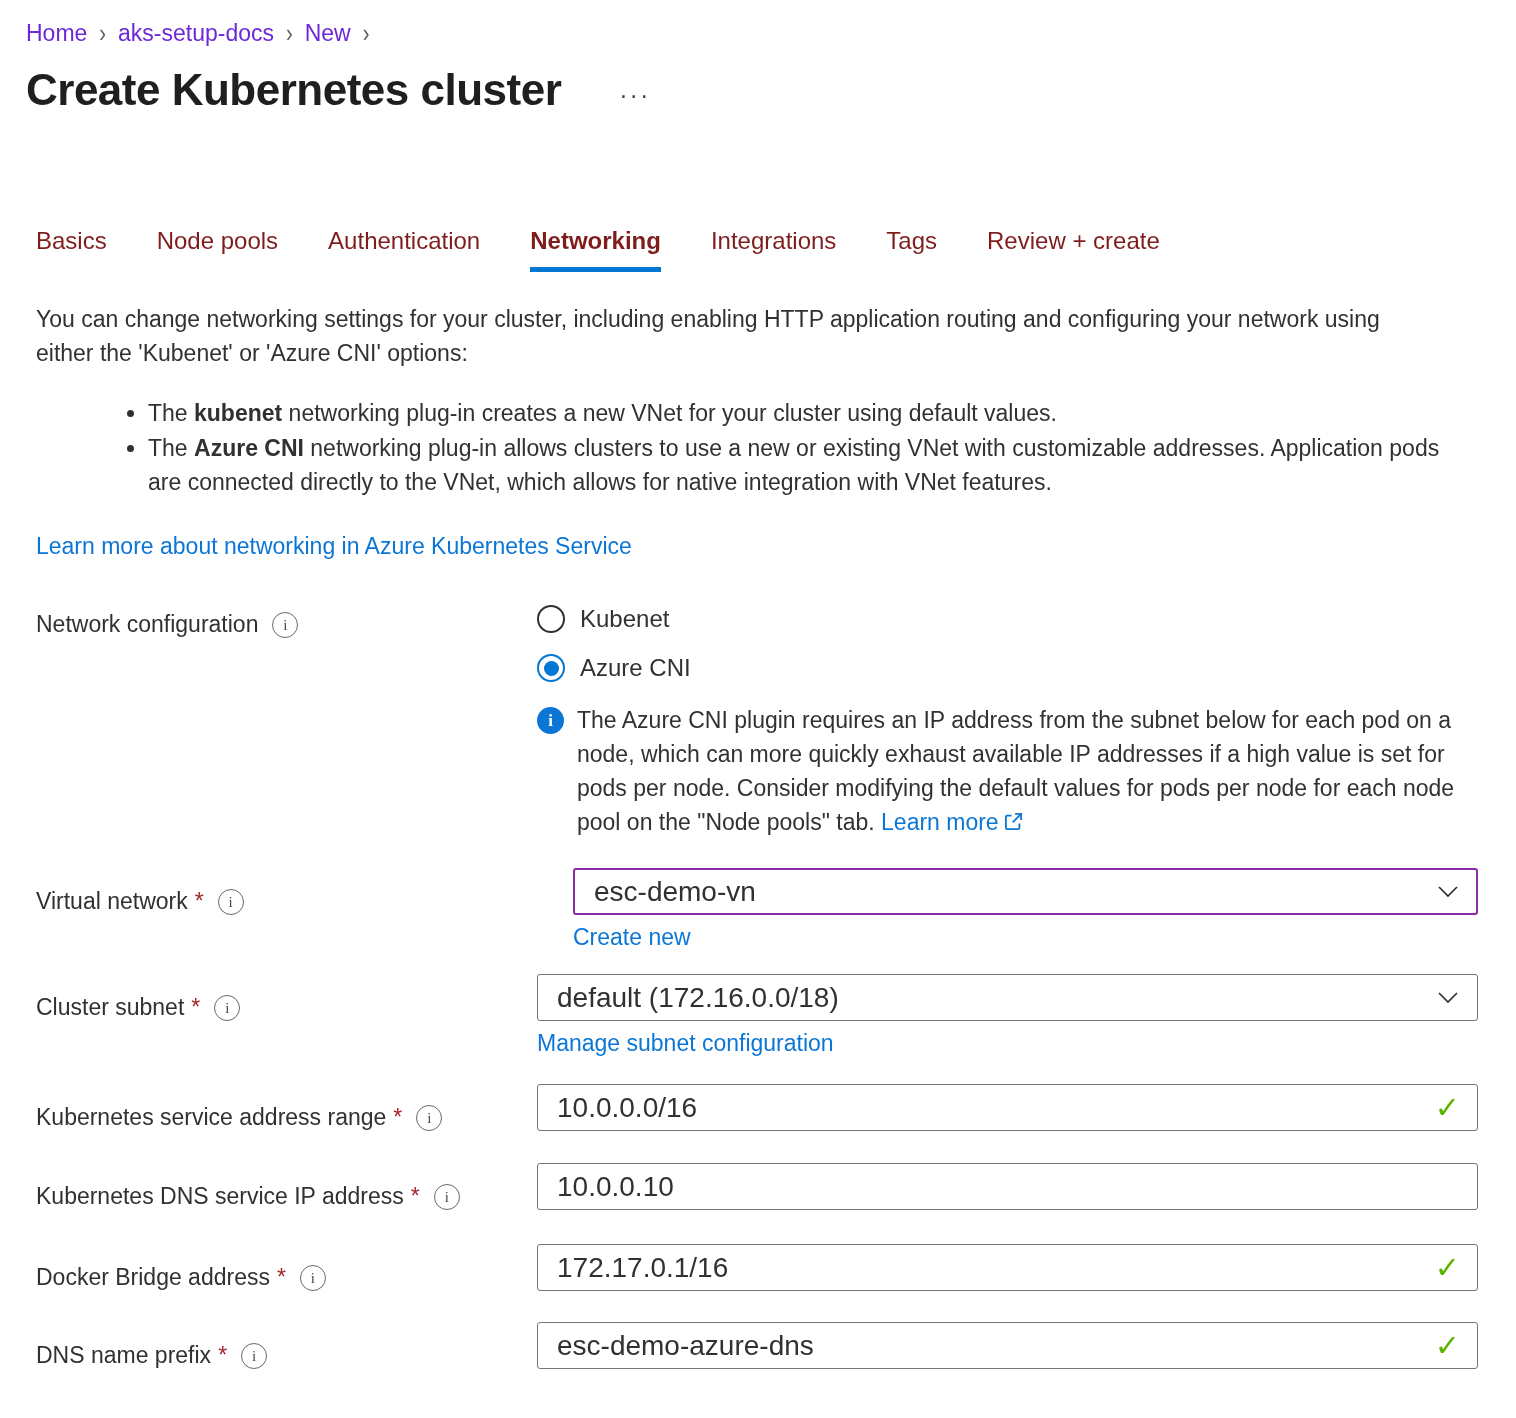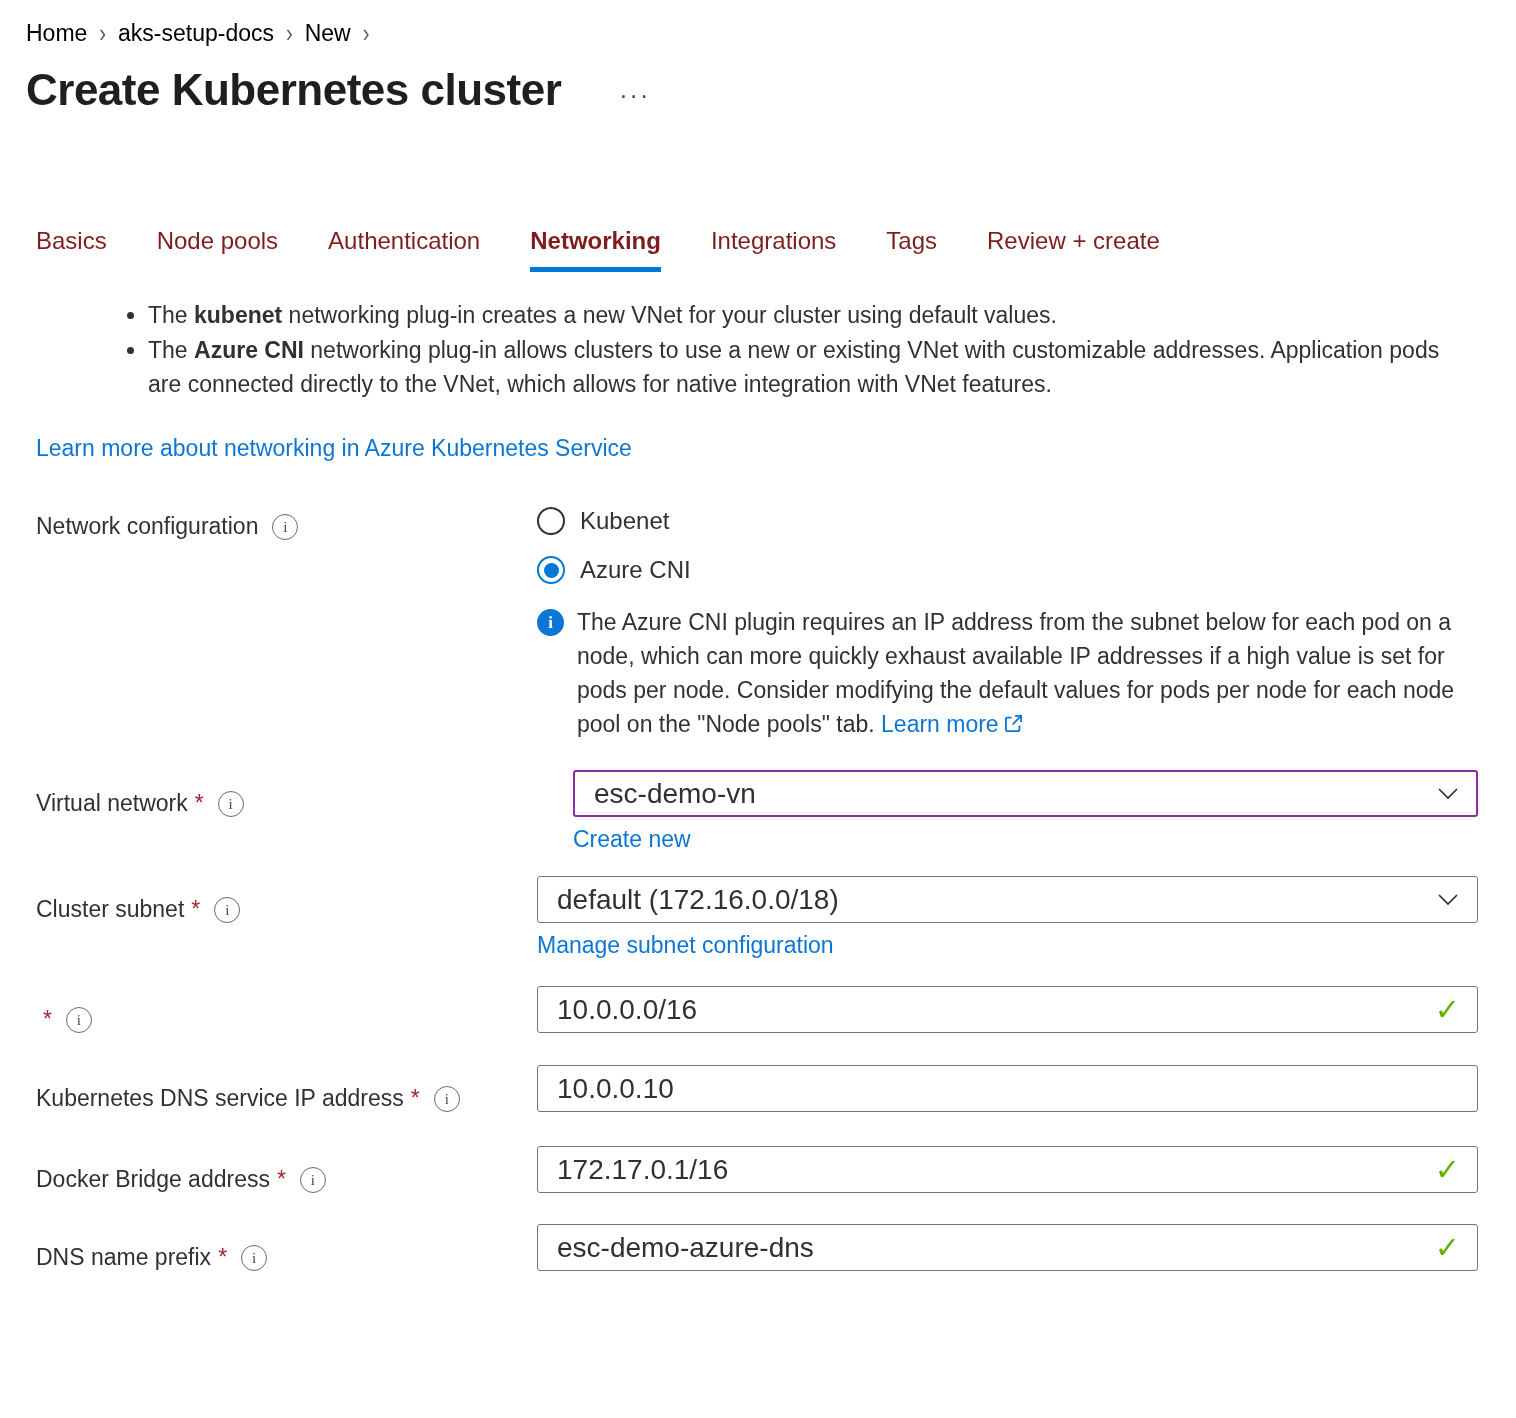--- a/index.html
+++ b/index.html
@@ -8,21 +8,21 @@
     width: 1516px;
     min-height: 1418px;
     font-family: "Liberation Sans", "DejaVu Sans", sans-serif;
     color: #323130;
     font-size: 23px;
   }
   .page { padding: 20px 38px 30px 36px; }
 
   
   .breadcrumb { font-size: 23px; margin-left: -10px; padding-left: 0; display: flex; align-items: center; }
-  .crumb { color: #000000; cursor: pointer; text-decoration: none; }
+  .crumb { color: #6d28d9; cursor: pointer; text-decoration: none; }
   .crumb-sep { color: #605e5c; margin: 0 12px; font-size: 20px; transform: scaleY(1.25); display: inline-block; }
 
   
   .title-row { display: flex; align-items: center; margin-top: 18px; margin-left: -10px; }
   .page-title { font-size: 44px; font-weight: 700; letter-spacing: -0.5px; color: #201f1e; }
   .title-ellipsis { margin-left: 58px; margin-top: 10px; color: #484644; font-size: 25px; letter-spacing: 2px; cursor: pointer; }
 
   
   .tabs { display: flex; margin-top: 112px; }
   .tab { position: relative; font-size: 24px; color: #7f1d1d; margin-right: 50px; padding-bottom: 17px; cursor: pointer; white-space: nowrap; }
@@ -129,20 +129,21 @@
     <div class="tab">Basics</div>
     <div class="tab">Node pools</div>
     <div class="tab">Authentication</div>
     <div class="tab active">Networking</div>
     <div class="tab">Integrations</div>
     <div class="tab">Tags</div>
     <div class="tab">Review + create</div>
   </div>
 
   
+  <p class="intro-para">You can change networking settings for your cluster, including enabling HTTP application routing and configuring your network using either the 'Kubenet' or 'Azure CNI' options:</p>
 
   <ul class="intro-bullets">
     <li><span>The </span><strong>kubenet</strong><span> networking plug-in creates a new VNet for your cluster using default values.</span></li>
     <li><span>The </span><strong>Azure CNI</strong><span> networking plug-in allows clusters to use a new or existing VNet with customizable addresses. Application pods are connected directly to the VNet, which allows for native integration with VNet features.</span></li>
   </ul>
 
   <a class="link learn-more-block">Learn more about networking in Azure Kubernetes Service</a>
 
   
   <div class="form">
@@ -216,20 +217,21 @@
           <svg class="chevron" width="20" height="12" viewBox="0 0 20 12" fill="none" stroke="#323130" stroke-width="1.7">
               <path d="M1 1 L10 10 L19 1"></path>
             </svg>
         </div>
         <a class="link under-link">Manage subnet configuration</a>
       </div>
     </div>
 
     <div class="form-row mt-svcrange">
       <div class="label-cell">
+        <span class="field-label">Kubernetes service address range</span>
         <span class="req">*</span>
         <span class="info-icon">i</span>
       </div>
       <div class="control-cell">
         <div class="input-wrap">
           <input class="tb" type="text" value="10.0.0.0/16" style="">
           <span class="valid-check">✓</span>
         </div>
       </div>
     </div>

